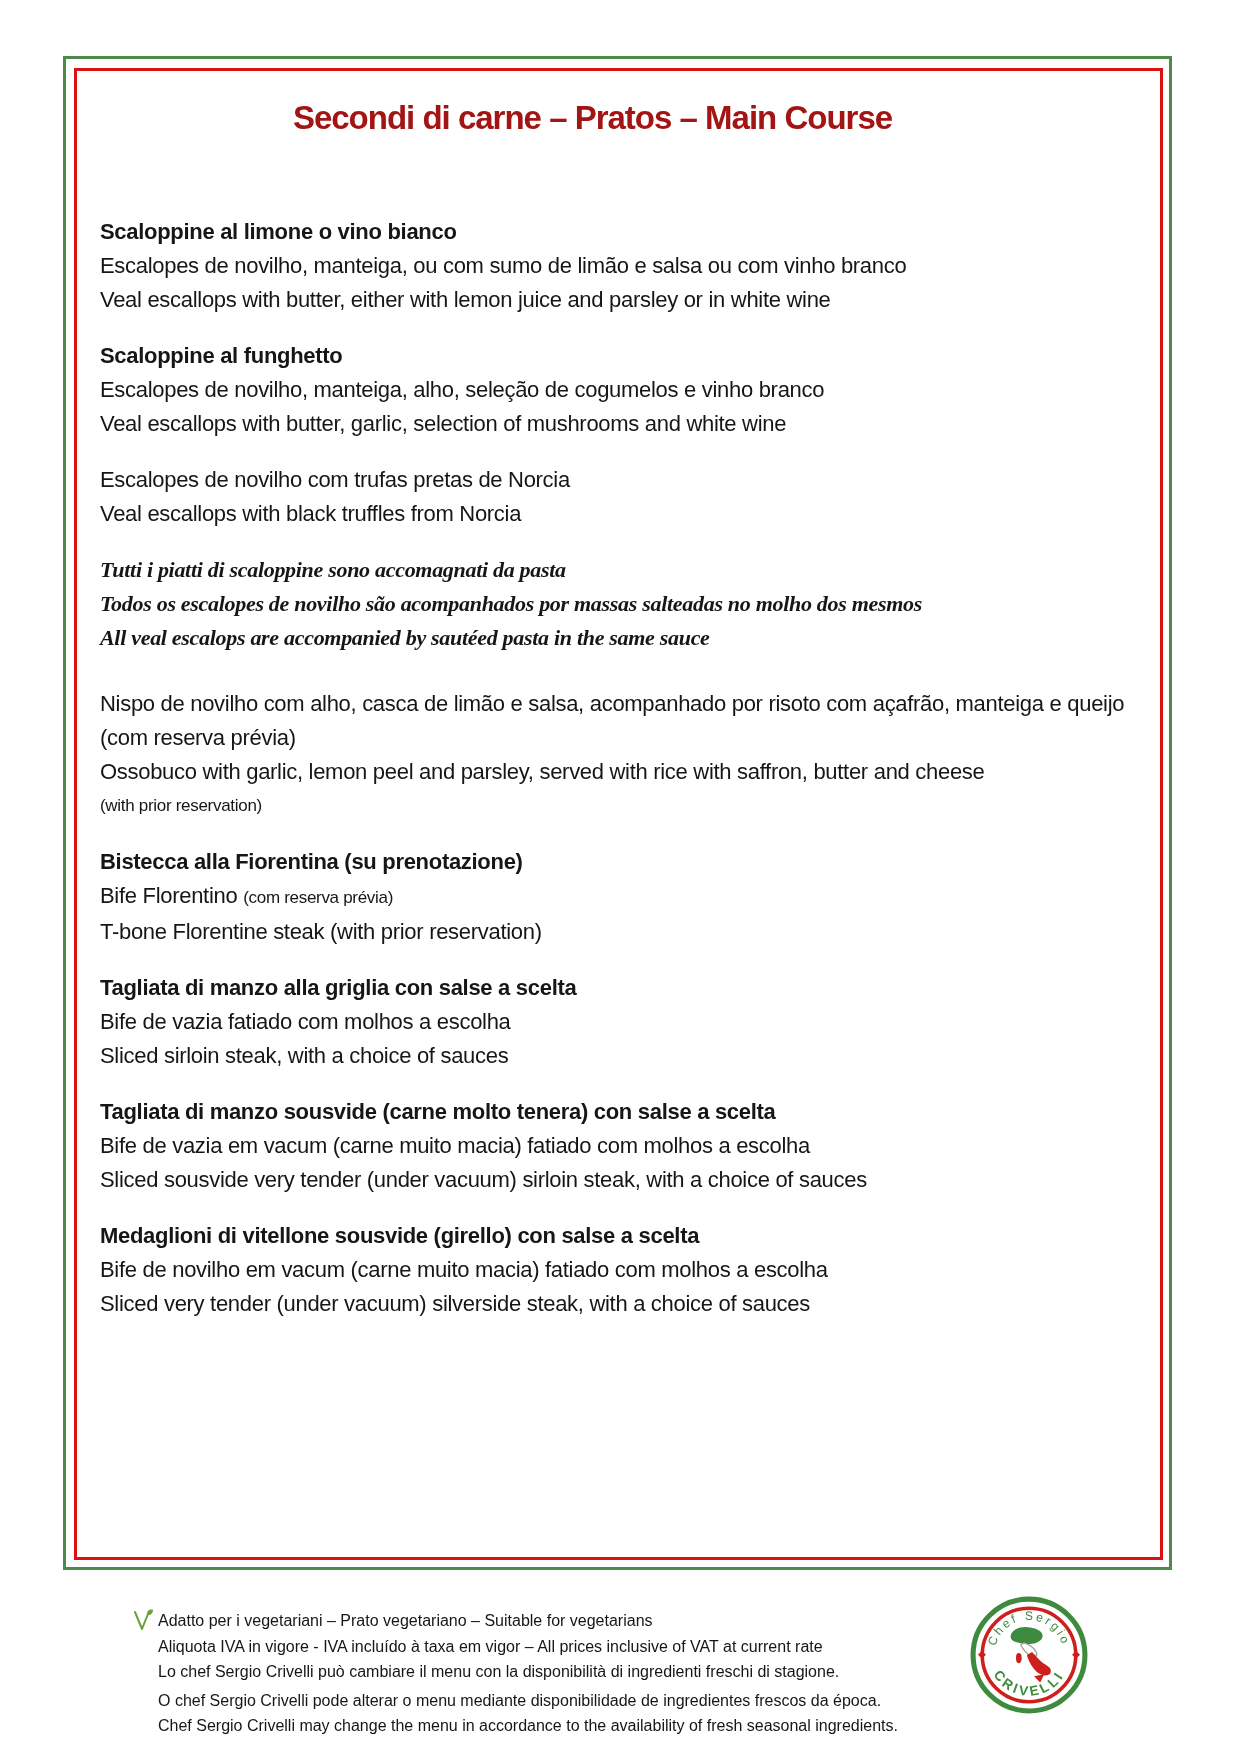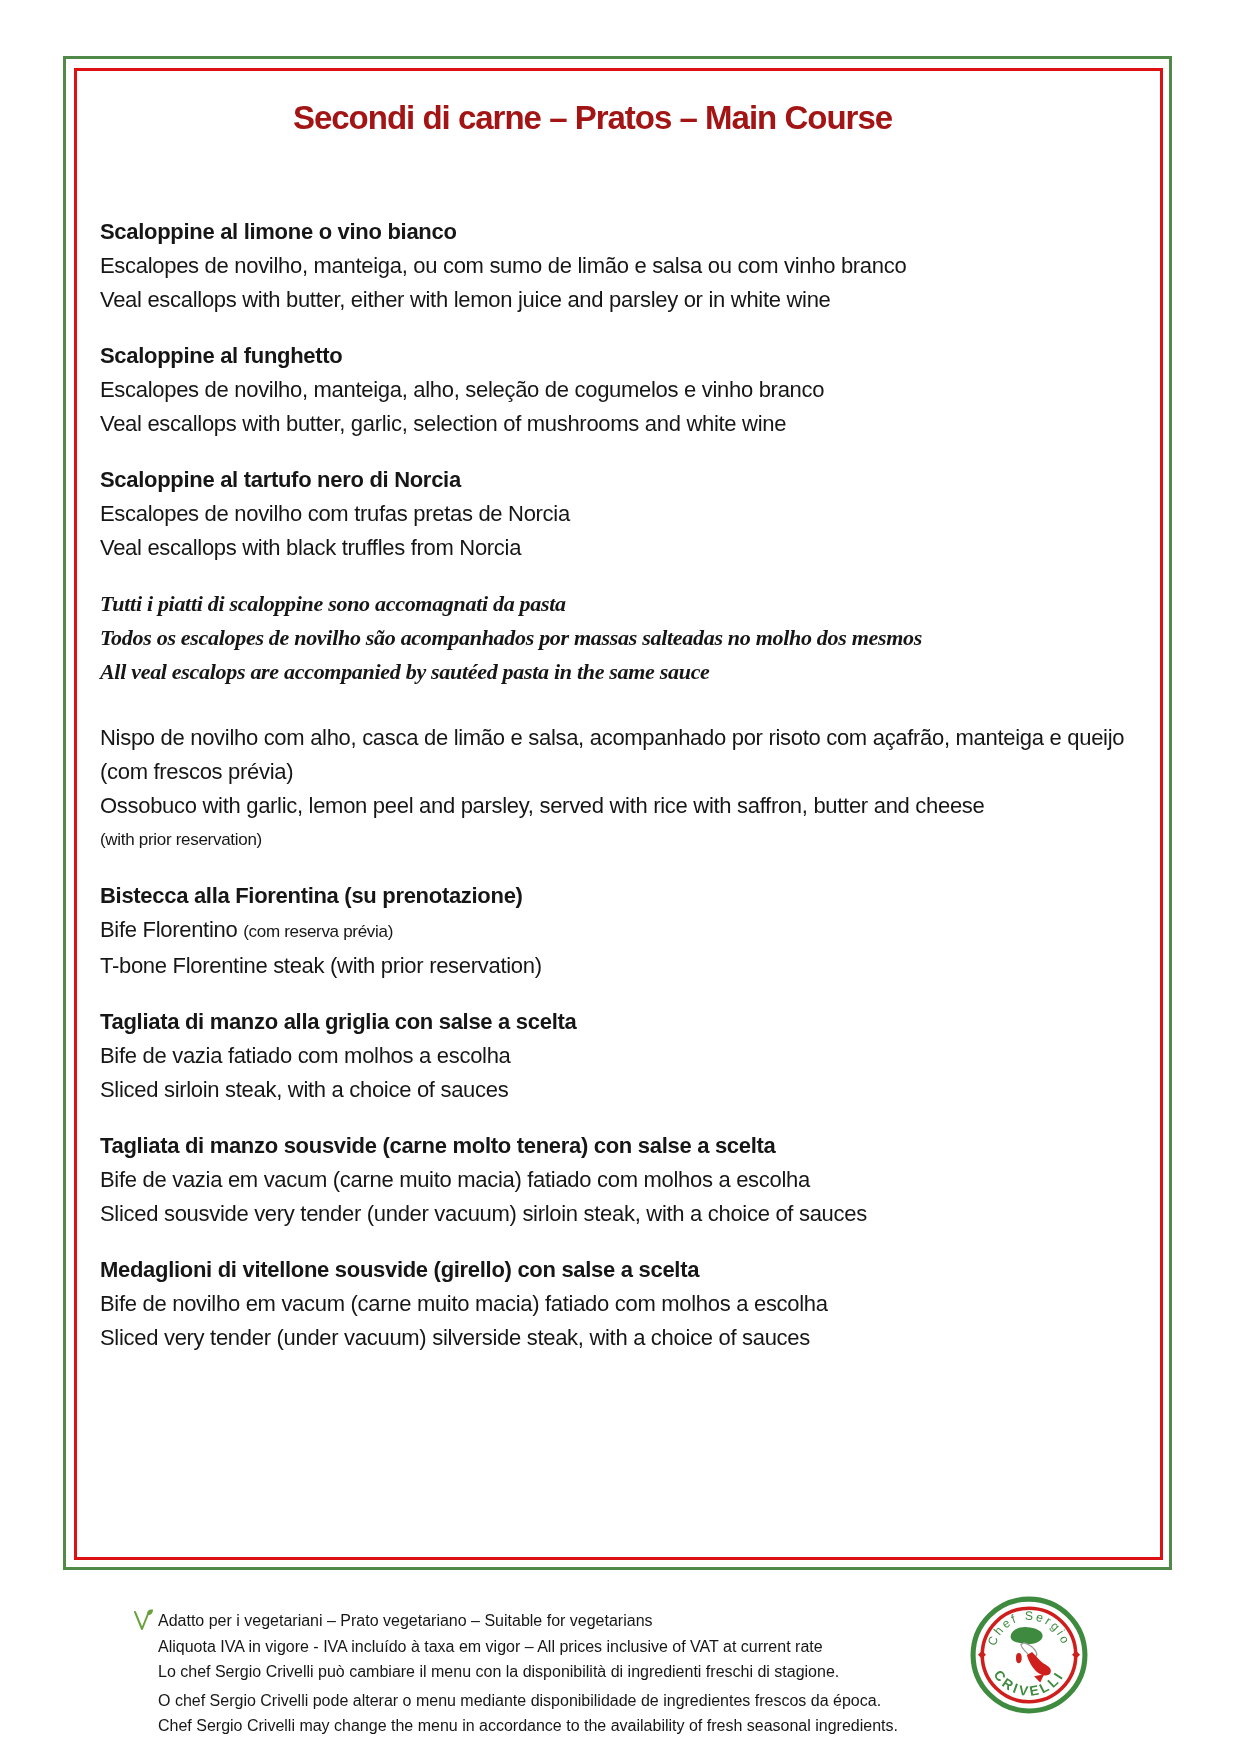--- a/index.html
+++ b/index.html
@@ -56,33 +56,32 @@
       <div class="item-en">Veal escallops with butter, either with lemon juice and parsley or in white wine</div>
     </div>
 
     <div class="item">
       <div class="item-name">Scaloppine al funghetto</div>
       <div class="item-desc">Escalopes de novilho, manteiga, alho, seleção de cogumelos e vinho branco</div>
       <div class="item-en">Veal escallops with butter, garlic, selection of mushrooms and white wine</div>
     </div>
 
     <div class="item">
-      <div class="item-name">Scaloppine al tartufo nero di Norcia</div>
       <div class="item-desc">Escalopes de novilho com trufas pretas de Norcia</div>
       <div class="item-en">Veal escallops with black truffles from Norcia</div>
     </div>
 
     <div class="notes">
       <div>Tutti i piatti di scaloppine sono accomagnati da pasta</div>
       <div>Todos os escalopes de novilho são acompanhados por massas salteadas no molho dos mesmos</div>
       <div>All veal escalops are accompanied by sautéed pasta in the same sauce</div>
     </div>
 
     <div class="item">
-      <div class="item-desc">Nispo de novilho com alho, casca de limão e salsa, acompanhado por risoto com açafrão, manteiga e queijo (com frescos prévia)</div>
+      <div class="item-desc">Nispo de novilho com alho, casca de limão e salsa, acompanhado por risoto com açafrão, manteiga e queijo (com reserva prévia)</div>
       <div class="item-en">Ossobuco with garlic, lemon peel and parsley, served with rice with saffron, butter and cheese</div>
       <div class="item-en small">(with prior reservation)</div>
     </div>
 
     <div class="item">
       <div class="item-name">Bistecca alla Fiorentina (su prenotazione)</div>
       <div class="item-desc"><span>Bife Florentino </span><span class="small">(com reserva prévia)</span></div>
       <div class="item-en">T-bone Florentine steak (with prior reservation)</div>
     </div>
 

